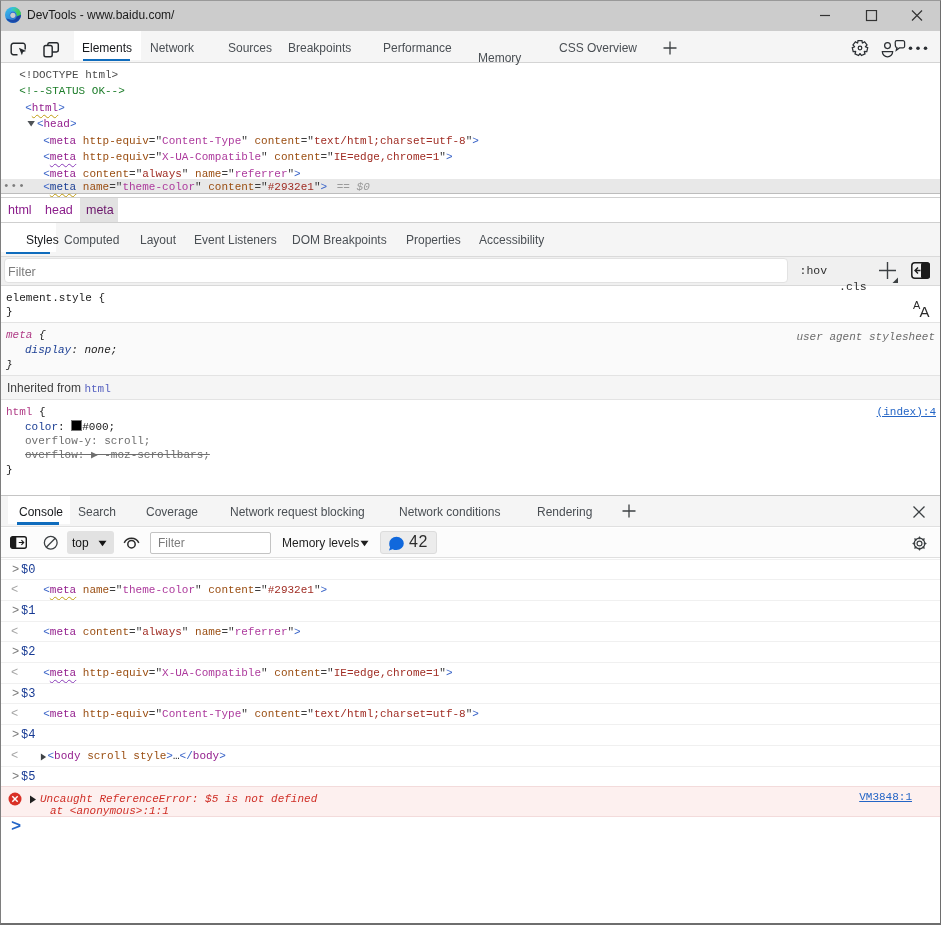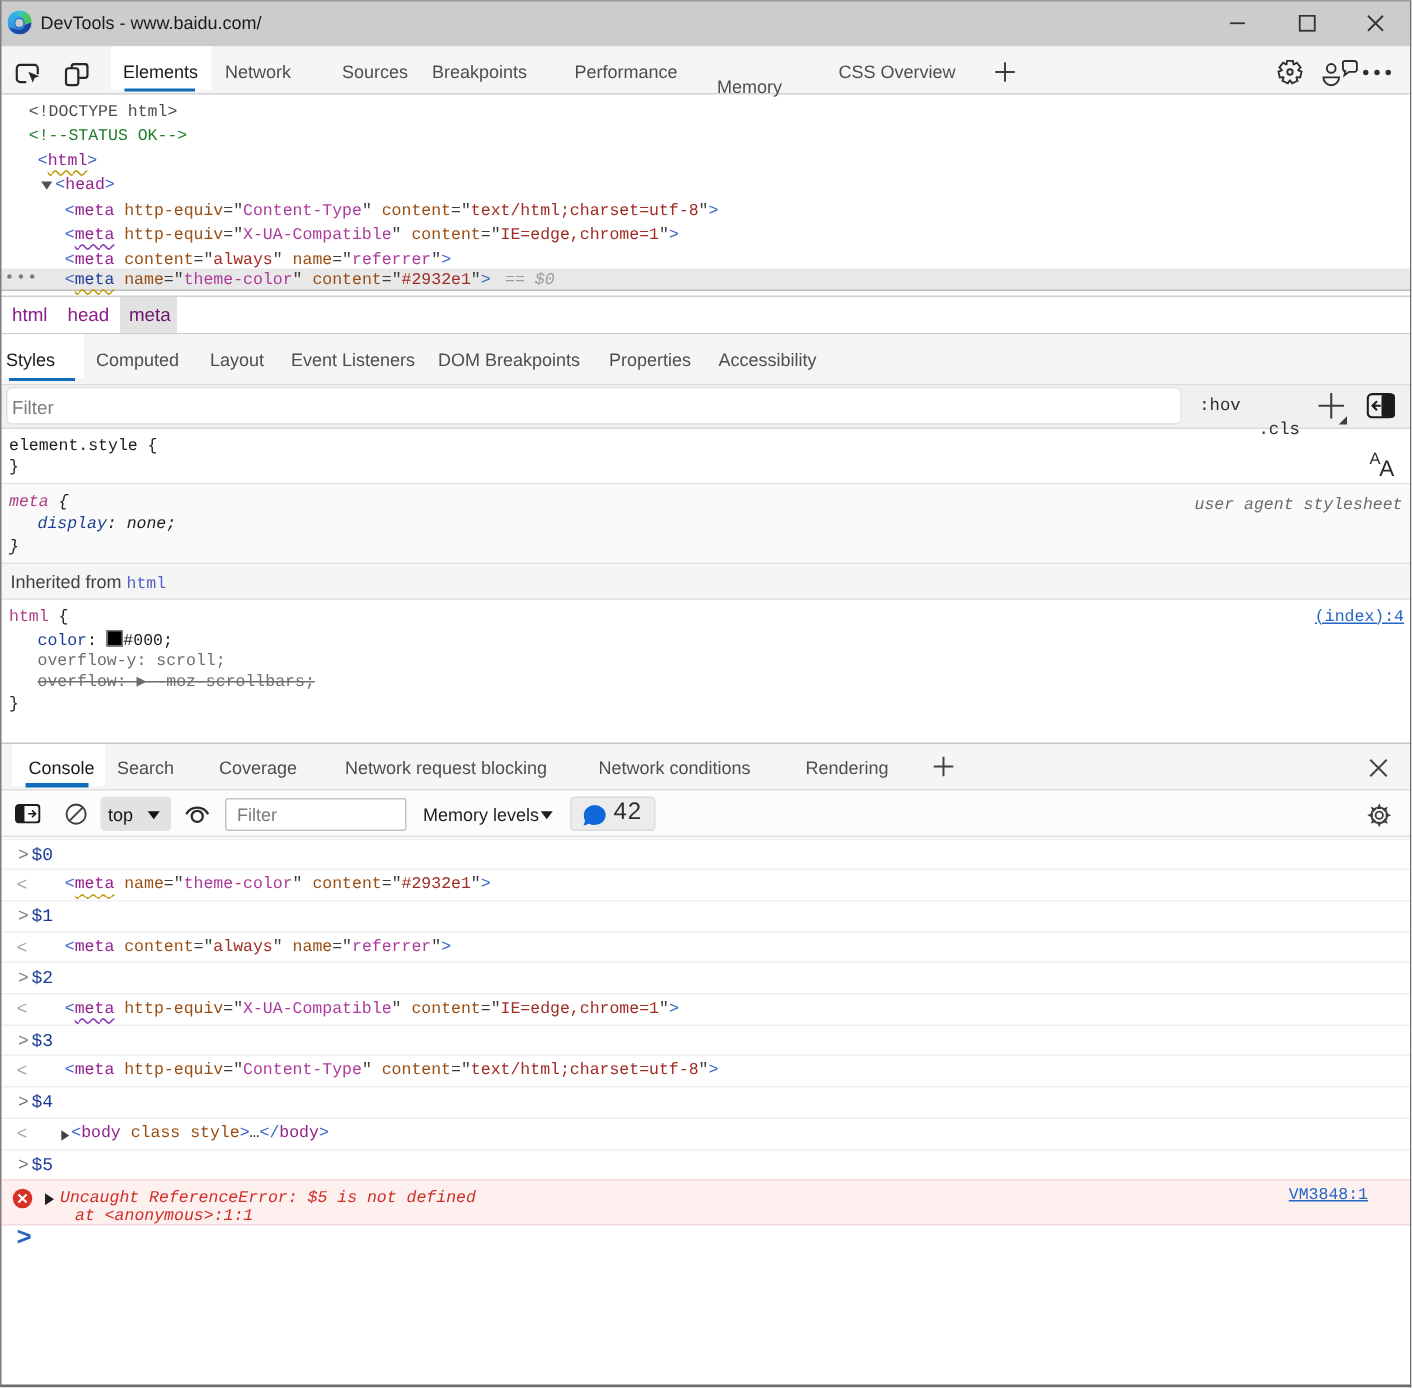--- a/index.html
+++ b/index.html
@@ -139,21 +139,21 @@
 <div id="crumbs">
  <div class="abs" style="left:80px;top:0px;width:38px;height:24px;background:#e2e2e2;"></div>
  <span class="crumb" style="left:8px;">html</span>
  <span class="crumb" style="left:45px;">head</span>
  <span class="crumb" style="left:86px;color:#6a156a;">meta</span>
 </div>
 
 <div id="styletabs"></div>
 <div class="tabsel" style="left:0px;top:223px;width:56px;height:28.5px;"></div>
 <div class="ulblue" style="left:6px;top:251.6px;width:44px;"></div>
-<span class="tlab on" style="left:4px;top:233px;">Styles</span>
+<span class="tlab on" style="left:26px;top:233px;">Styles</span>
 <span class="tlab" style="left:64px;top:233px;">Computed</span>
 <span class="tlab" style="left:140px;top:233px;">Layout</span>
 <span class="tlab" style="left:194px;top:233px;">Event Listeners</span>
 <span class="tlab" style="left:292px;top:233px;">DOM Breakpoints</span>
 <span class="tlab" style="left:406px;top:233px;">Properties</span>
 <span class="tlab" style="left:479px;top:233px;text-align:center;">Accessibility</span>
 
 <div id="filterbar"></div>
 <div id="sfilter"></div>
 <span class="abs" style="left:8px;top:264.5px;font-size:12.5px;color:#7c7c7c;">Filter</span>
@@ -251,21 +251,21 @@
  <div class="mrow" style="top:579.2px;"><span class="chout abs" style="left:11px;">&lt;</span><span class="abs" style="left:43.2px;"><span class="brk">&lt;</span><span class="tag wavy-y">meta</span> <span class="att">name</span><span class="q">="</span><span class="vn">theme-color</span><span class="q">"</span> <span class="att">content</span><span class="q">="</span><span class="vc">#2932e1</span><span class="q">"</span><span class="brk">&gt;</span></span></div>
  <div class="mrow" style="top:599.9px;"><span class="chin abs" style="left:12px;">&gt;</span><span class="dollar abs" style="left:21px;">$1</span></div>
  <div class="mrow" style="top:620.6px;"><span class="chout abs" style="left:11px;">&lt;</span><span class="abs" style="left:43.2px;"><span class="brk">&lt;</span><span class="tag">meta</span> <span class="att">content</span><span class="q">="</span><span class="vc">always</span><span class="q">"</span> <span class="att">name</span><span class="q">="</span><span class="vn">referrer</span><span class="q">"</span><span class="brk">&gt;</span></span></div>
  <div class="mrow" style="top:641.3px;"><span class="chin abs" style="left:12px;">&gt;</span><span class="dollar abs" style="left:21px;">$2</span></div>
  <div class="mrow" style="top:662px;"><span class="chout abs" style="left:11px;">&lt;</span><span class="abs" style="left:43.2px;"><span class="brk">&lt;</span><span class="tag wavy-p">meta</span> <span class="att">http-equiv</span><span class="q">="</span><span class="vn">X-UA-Compatible</span><span class="q">"</span> <span class="att">content</span><span class="q">="</span><span class="vc">IE=edge,chrome=1</span><span class="q">"</span><span class="brk">&gt;</span></span></div>
  <div class="mrow" style="top:682.7px;"><span class="chin abs" style="left:12px;">&gt;</span><span class="dollar abs" style="left:21px;">$3</span></div>
  <div class="mrow" style="top:703.4px;"><span class="chout abs" style="left:11px;">&lt;</span><span class="abs" style="left:43.2px;"><span class="brk">&lt;</span><span class="tag">meta</span> <span class="att">http-equiv</span><span class="q">="</span><span class="vn">Content-Type</span><span class="q">"</span> <span class="att">content</span><span class="q">="</span><span class="vc">text/html;charset=utf-8</span><span class="q">"</span><span class="brk">&gt;</span></span></div>
  <div class="mrow" style="top:724.1px;"><span class="chin abs" style="left:12px;">&gt;</span><span class="dollar abs" style="left:21px;">$4</span></div>
  <div class="mrow" style="top:744.8px;"><span class="chout abs" style="left:11px;">&lt;</span><svg class="abs" style="left:40px;top:7px" width="7" height="8" viewBox="0 0 8 9">
         <path d="M1 0.5 l6 4 l-6 4 z" fill="#3f4346"></path>
-      </svg><span class="abs" style="left:47.5px;"><span class="brk">&lt;</span><span class="tag">body</span> <span class="att">class</span> <span class="att">style</span><span class="brk">&gt;</span><span style="color:#202020;">…</span><span class="brk">&lt;/</span><span class="tag">body</span><span class="brk">&gt;</span></span></div>
+      </svg><span class="abs" style="left:47.5px;"><span class="brk">&lt;</span><span class="tag">body</span> <span class="att">scroll</span> <span class="att">style</span><span class="brk">&gt;</span><span style="color:#202020;">…</span><span class="brk">&lt;/</span><span class="tag">body</span><span class="brk">&gt;</span></span></div>
  <div class="mrow" style="top:765.5px;"><span class="chin abs" style="left:12px;">&gt;</span><span class="dollar abs" style="left:21px;">$5</span></div>
 </div>
 
 <div class="abs mono" style="top:786.2px;left:0;width:941px;height:31px;background:#fdf0ef;border-top:1px solid #f3dbdb;border-bottom:1px solid #f3dbdb;box-sizing:border-box;color:#cf2e26;">
  <svg class="abs" style="left:8px;top:5px" width="14" height="14" viewBox="0 0 14 14">
       <circle cx="7" cy="7" r="6.5" fill="#d93026"></circle>
       <path d="M4.3 4.3 l5.4 5.4 M9.7 4.3 l-5.4 5.4" stroke="#fff" stroke-width="1.5"></path>
     </svg>
  <svg class="abs" style="left:29px;top:7.5px" width="8" height="9" viewBox="0 0 8 9">
       <path d="M1 0.5 l6 4 l-6 4 z" fill="#202020"></path>

